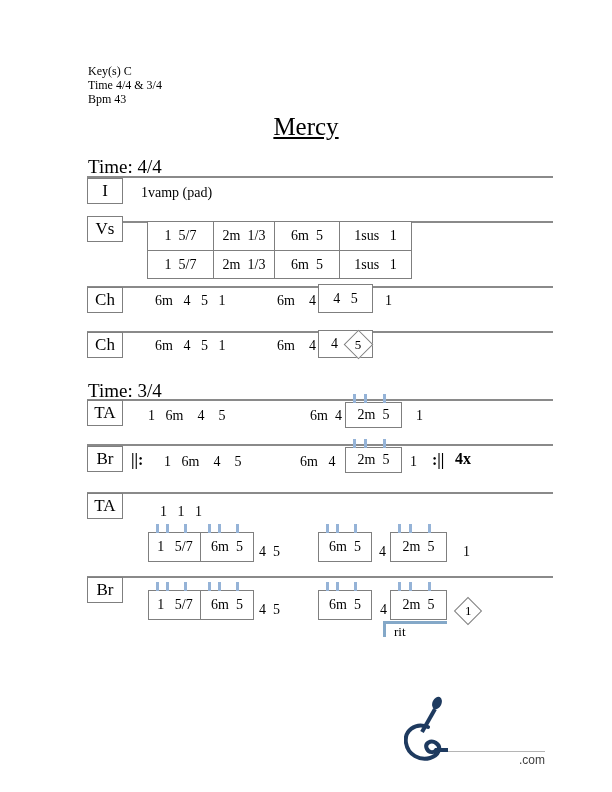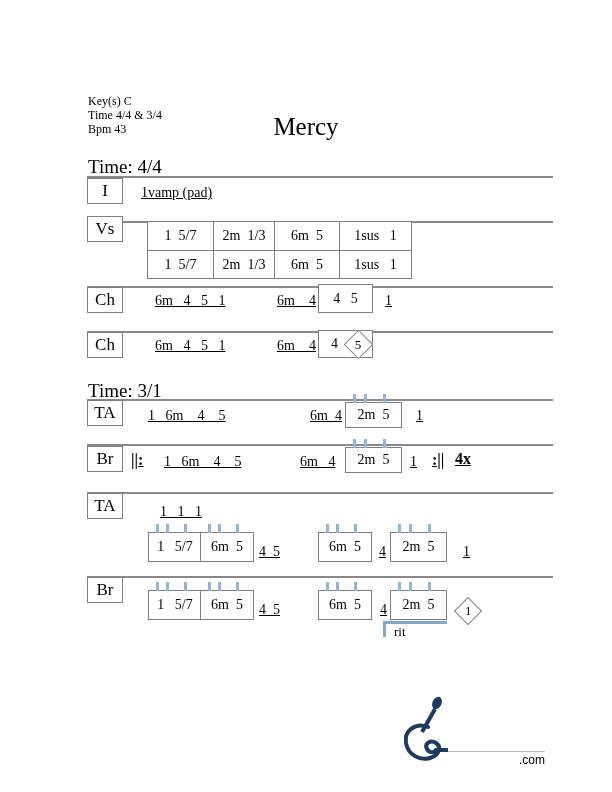--- a/index.html
+++ b/index.html
@@ -1,25 +1,25 @@
 <!DOCTYPE html>
 <html><head>
 <meta charset="utf-8">
 <style>
   html,body{margin:0;padding:0;background:#e8e8e8;}
   .page{position:relative;width:612px;height:792px;background:#ffffff;margin:0 auto;
         font-family:"Liberation Serif",serif;color:#000;overflow:hidden;}
-  .hdr{position:absolute;left:88px;top:64px;font-size:12px;line-height:14px;margin-top:30px;}
-  .title{position:absolute;left:0;top:113px;width:612px;text-align:center;font-size:25px;}
+  .hdr{position:absolute;left:88px;top:64px;font-size:12px;line-height:14px;}
+  .title{position:absolute;left:0;top:113px;width:612px;text-align:center;font-size:25px;text-decoration:underline;}
   .sec-head{position:absolute;font-size:19px;}
   .rule{position:absolute;left:87px;width:466px;height:2px;background:#8a8a8a;}
   .lbox{position:absolute;left:87px;width:36px;height:26px;box-sizing:border-box;
         border:1.5px solid #7f7f7f;background:#fff;display:flex;align-items:center;
         justify-content:center;font-size:17px;}
-  .chord{position:absolute;font-size:14px;line-height:14px;white-space:pre;text-decoration:underline;}
+  .chord{position:absolute;font-size:14px;line-height:14px;white-space:pre;}
   .cbox{position:absolute;box-sizing:border-box;border:1.5px solid #7f7f7f;background:#fff;
         display:flex;align-items:center;justify-content:center;font-size:14px;white-space:pre;}
   .tick{position:absolute;width:3px;height:9px;top:-9px;background:#95b3d7;}
   .t1{left:13%}.t2{left:33%}.t3{left:67%}
   .vtable{position:absolute;left:147px;top:221px;display:grid;
           grid-template-columns:65px 61px 65px 72px;grid-auto-rows:28px;
           border:1.5px solid #7f7f7f;background:#fff;box-sizing:border-box;}
   .vcell{display:flex;align-items:center;justify-content:center;font-size:14px;white-space:pre;
          border-left:1.5px solid #7f7f7f;box-sizing:border-box;}
   .vcell.c0{border-left:none;}
@@ -28,21 +28,21 @@
            transform:rotate(45deg);display:flex;align-items:center;justify-content:center;}
   .diamond > span{transform:rotate(-45deg);font-size:13px;}
   .bold{font-weight:bold;}
   .rit-h{position:absolute;left:383px;top:621px;width:64px;height:3px;background:#84a8c8;}
   .rit-v{position:absolute;left:383px;top:621px;width:3px;height:16px;background:#84a8c8;}
   .rit-label{position:absolute;left:394px;top:624px;font-size:13px;}
   .logo-text{position:absolute;left:447px;top:727px;font-family:"Liberation Sans",sans-serif;
              font-size:21px;color:#8f8f8f;letter-spacing:1px;}
   .logo-rule{position:absolute;left:448px;top:751px;width:97px;height:1px;background:#b5b5b5;}
   .logo-com{position:absolute;left:446px;top:753px;width:99px;text-align:right;
-            font-family:"Liberation Sans",sans-serif;font-size:12px;color:#000000;}
+            font-family:"Liberation Sans",sans-serif;font-size:12px;color:#404040;}
   .logo-svg{position:absolute;left:404px;top:696px;}
 </style>
 </head>
 <body>
 
 <div class="page">
 
   <div class="hdr">
     <div>Key(s) C</div>
     <div>Time 4/4 &amp; 3/4</div>
@@ -83,21 +83,21 @@
   <div class="lbox" style="top:332px;">Ch</div>
   <div class="chord" style="left:155px;top:339px;">6m   4   5   1</div>
   <div class="chord" style="left:277px;top:339px;">6m    4</div>
   <div class="cbox" style="left:318px;top:330px;width:55px;height:28px;justify-content:flex-start;padding-left:12px;">
     <span>4</span>
   </div>
   <div class="diamond" style="left:348px;top:334px;width:21px;height:21px;">
     <span>5</span>
   </div>
 
-  <div class="sec-head" style="left:88px;top:380px;">Time: 3/1</div>
+  <div class="sec-head" style="left:88px;top:380px;">Time: 3/4</div>
   <div class="rule" style="top:399px;"></div>
   <div class="rule" style="top:444px;"></div>
   <div class="rule" style="top:492px;"></div>
   <div class="rule" style="top:576px;"></div>
 
   <div class="lbox" style="top:400px;">TA</div>
   <div class="chord" style="left:148px;top:409px;">1   6m    4    5</div>
   <div class="chord" style="left:310px;top:409px;">6m  4</div>
   <div class="cbox" style="left:345px;top:402px;width:57px;height:26px;">
     <i class="tick t1"></i>

